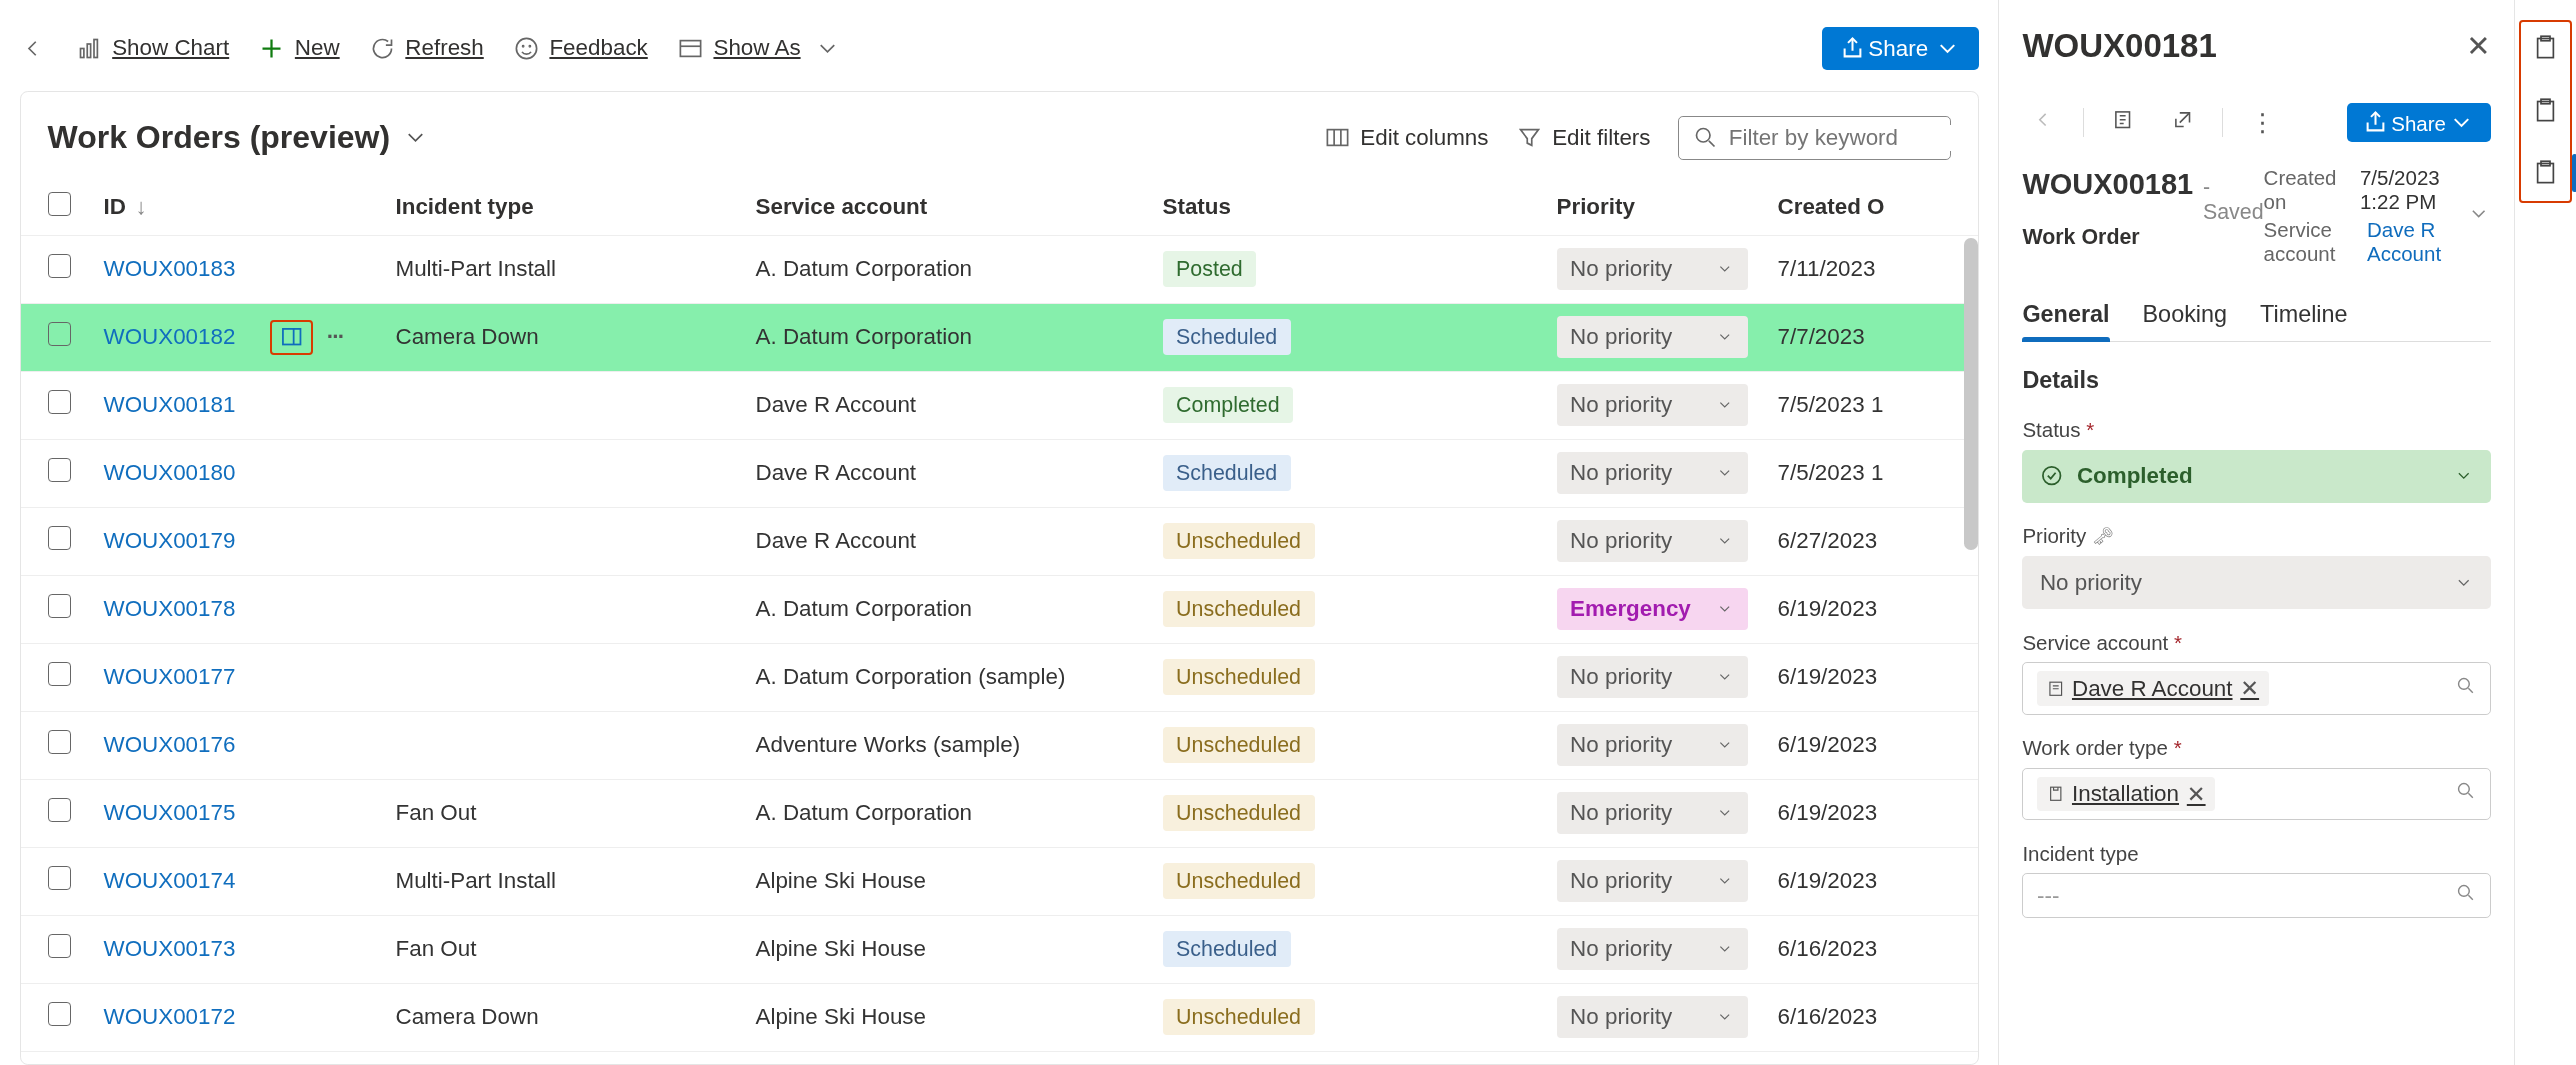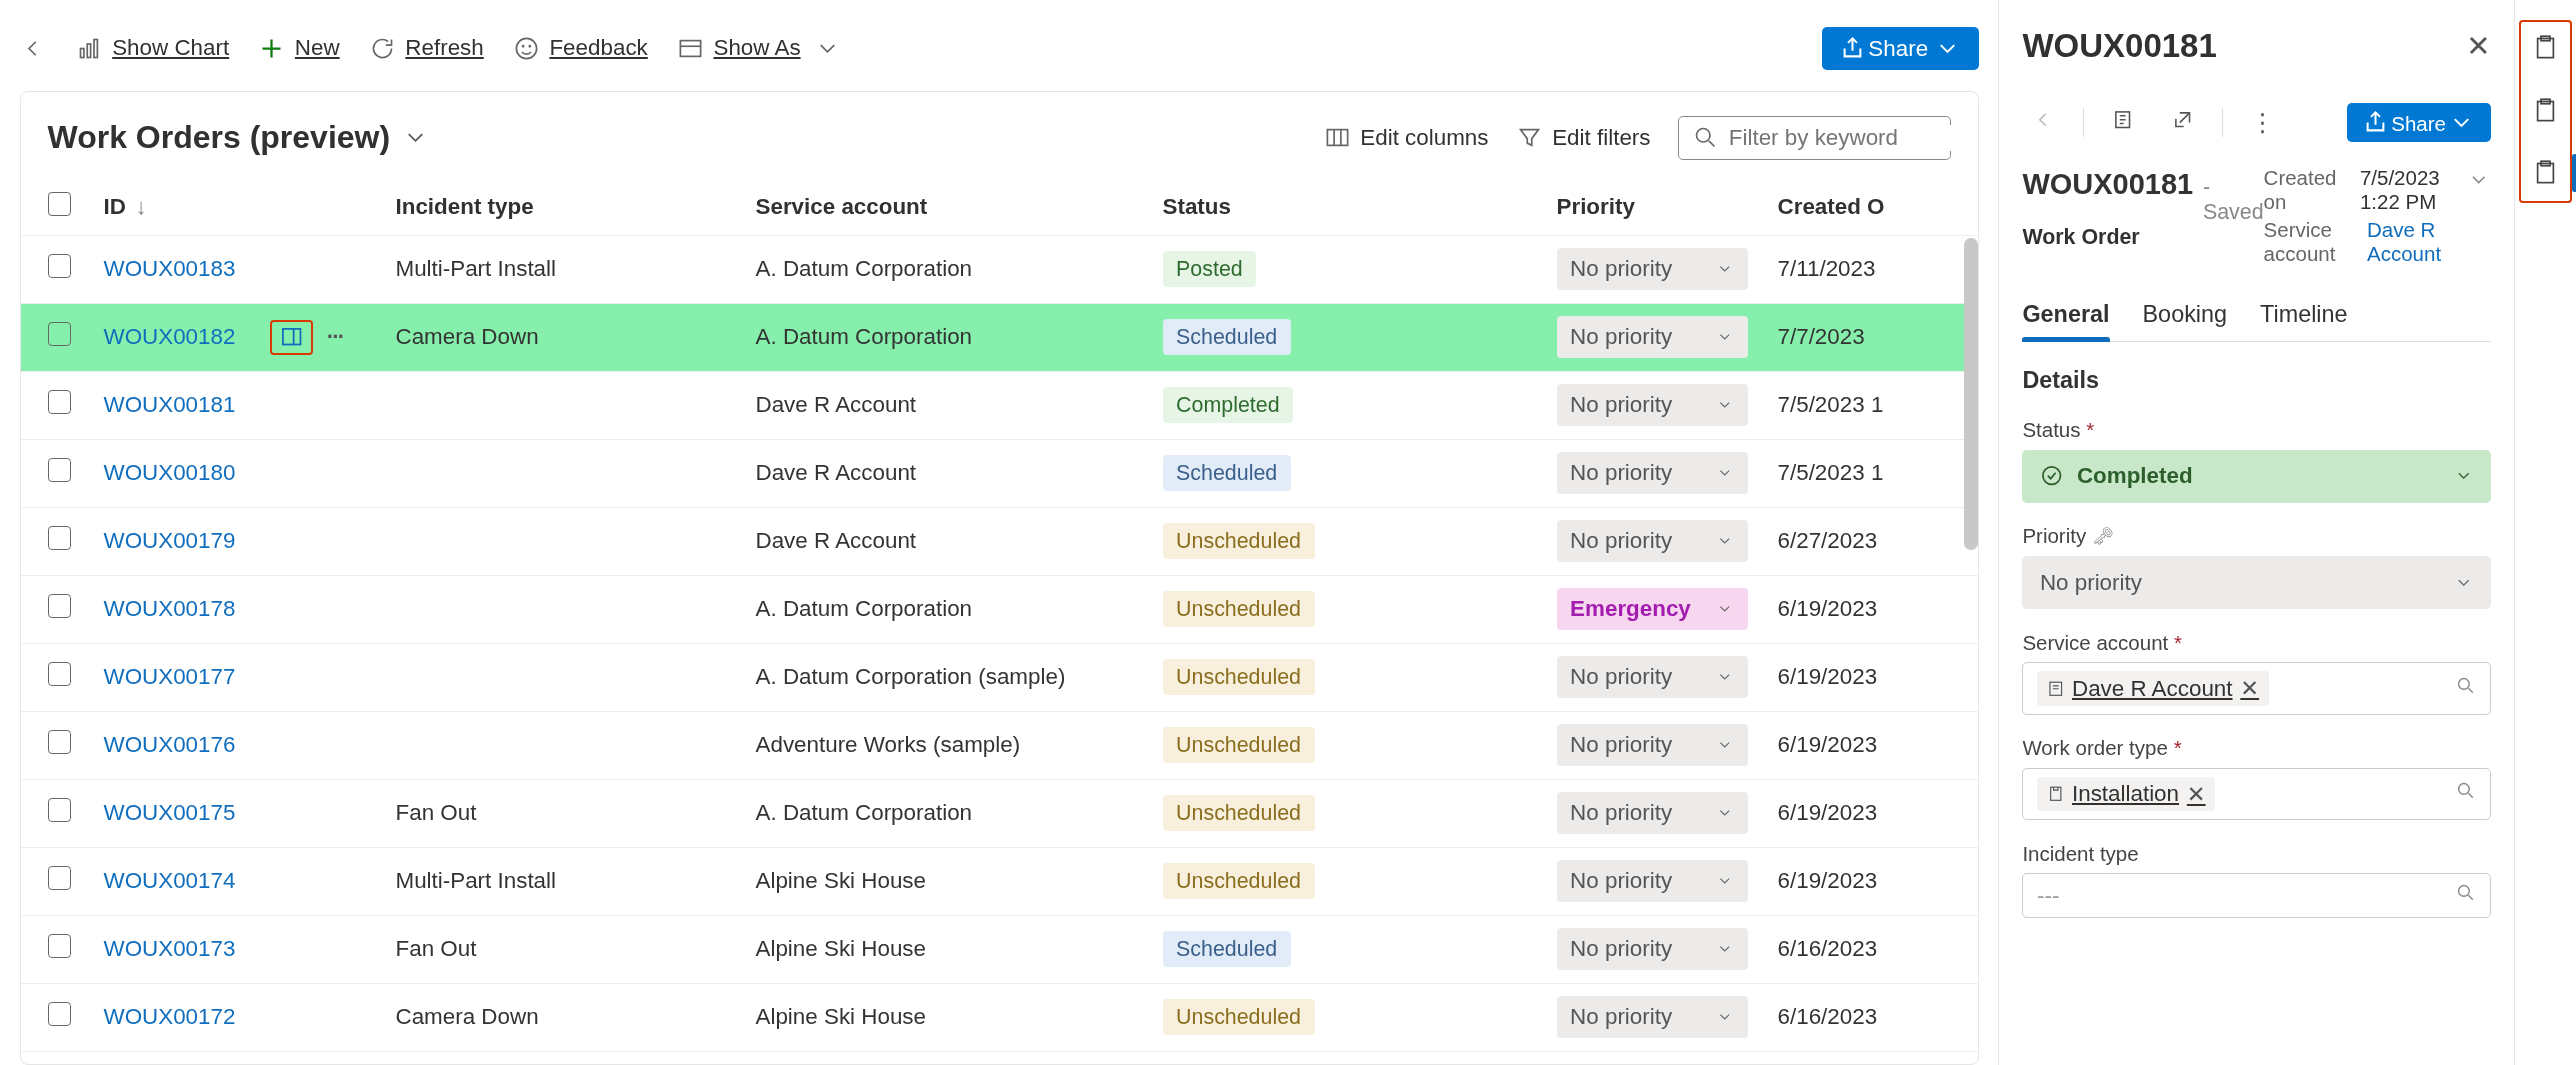--- a/index.html
+++ b/index.html
@@ -511,21 +511,21 @@
   </div>
 
   <div class="sp-recordhead">
     <div class="sp-rh-left">
       <div class="sp-rh-title">
         <span class="sp-rh-id">WOUX00181</span>
         <span class="sp-rh-saved">- Saved</span>
       </div>
       <span class="sp-rh-sub">Work Order</span>
     </div>
-    <div style="display:flex;align-items:flex-start;gap:19.5px">
+    <div style="display:flex;align-items:center;gap:19.5px">
       <div class="sp-rh-info">
         <div>
             <span class="lbl">Created on</span>
             <span>7/5/2023 1:22 PM</span>
           </div>
         <div>
             <span class="lbl">Service account</span>
             <span class="val-link">Dave R Account</span>
           </div>
       </div>

